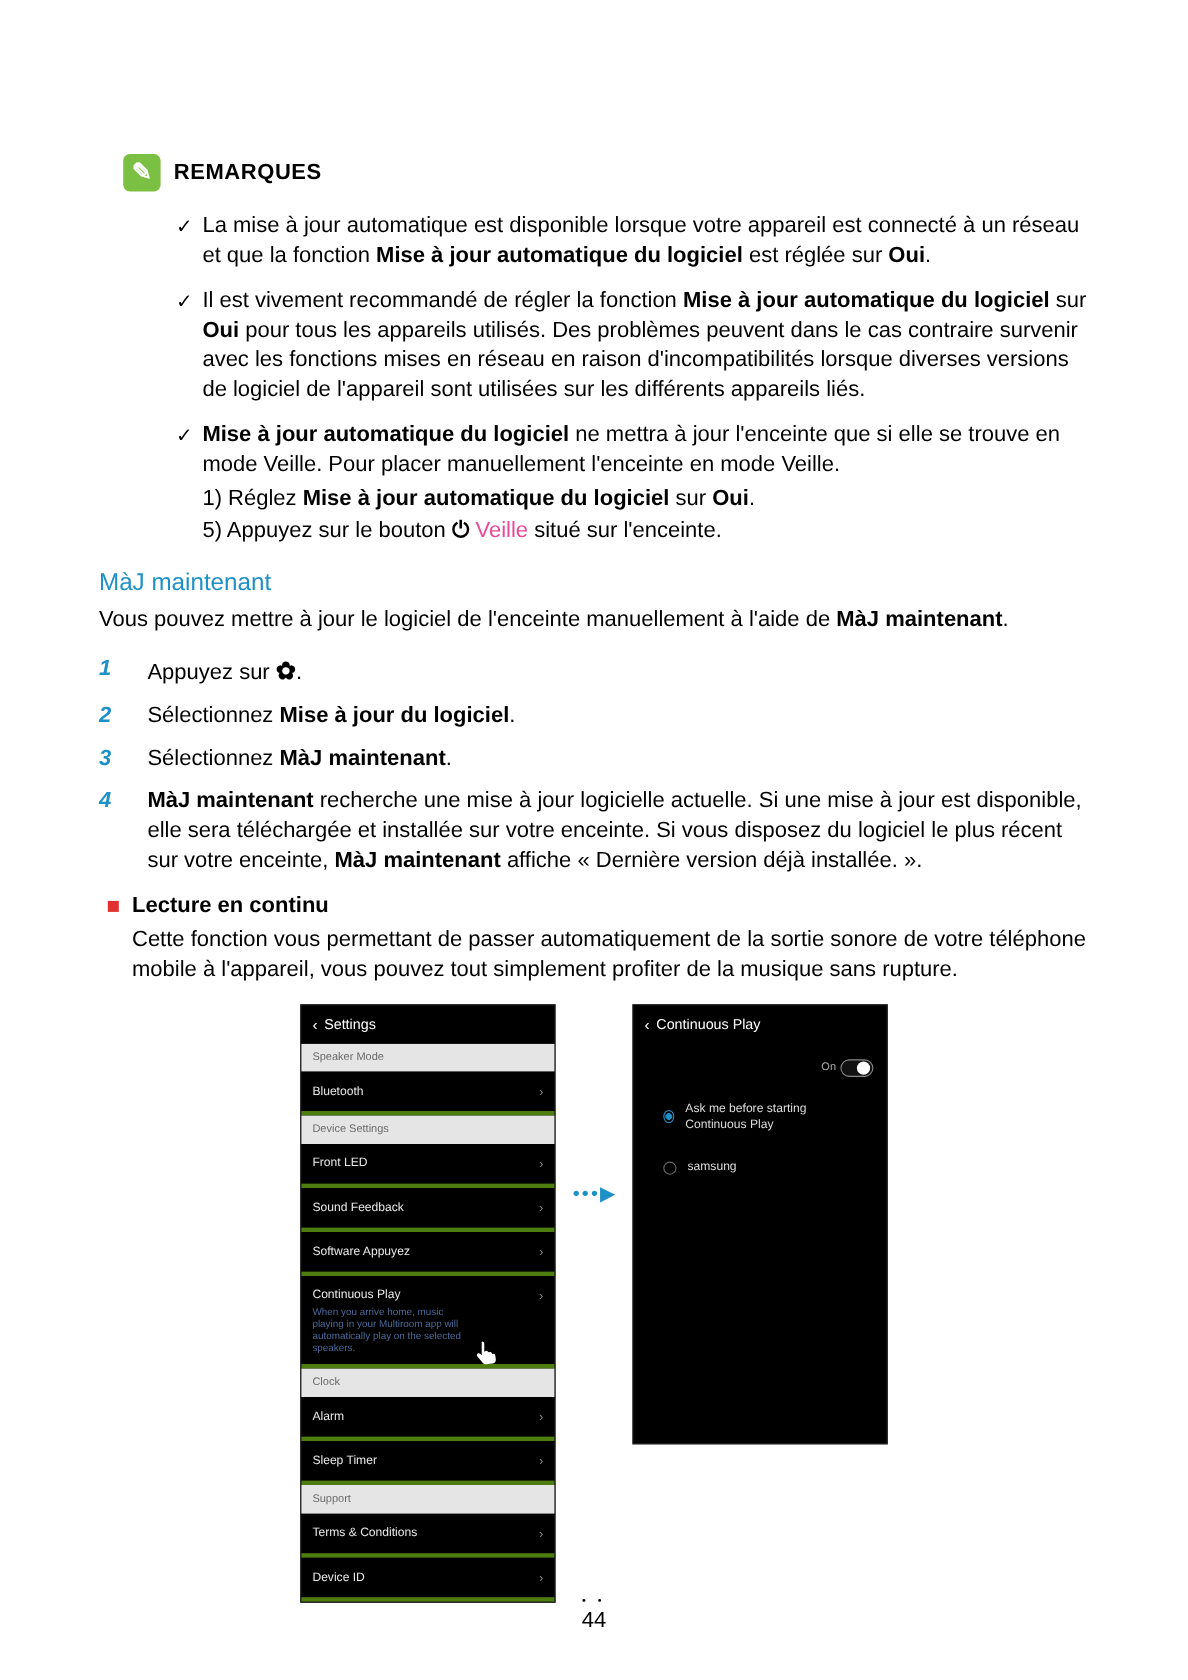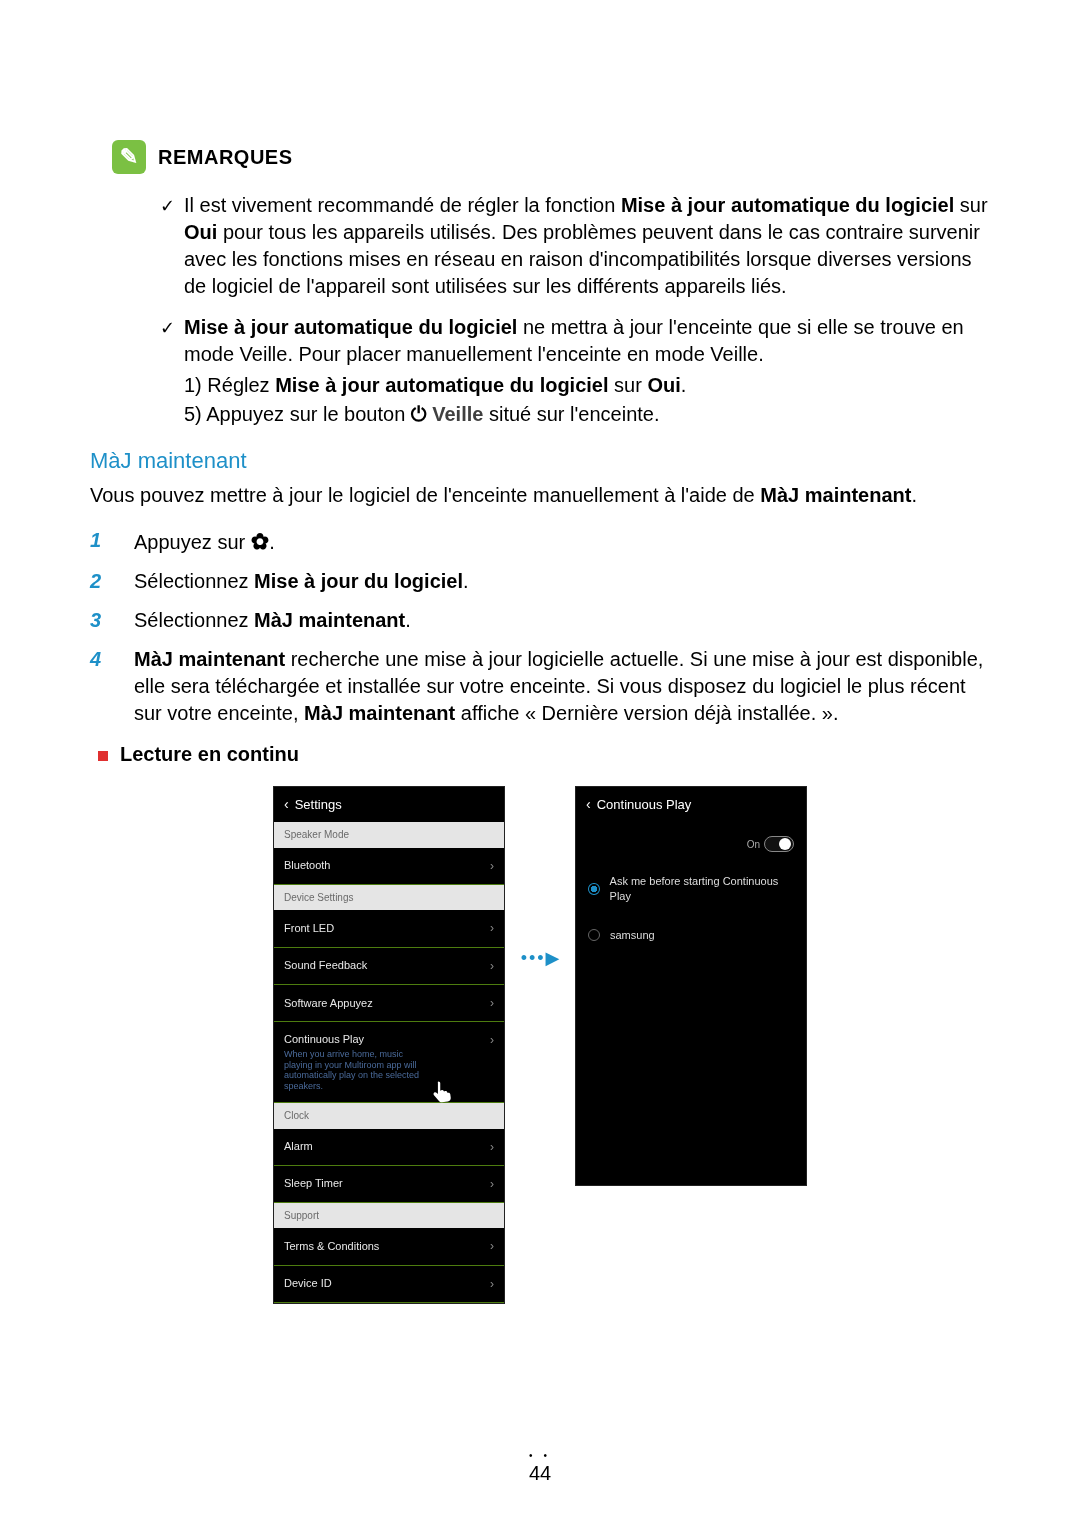--- a/index.html
+++ b/index.html
@@ -23,21 +23,21 @@
   .notes-icon::before { content: "✎"; font-size:22px; color:#fff; }
   .notes-title { font-weight: 700; font-size: 20px; letter-spacing: 0.5px; }
   .note-list { list-style: none; padding-left: 70px; }
   .note-list > li { position: relative; padding-left: 24px; margin-bottom: 14px; }
   .note-list > li::before {
     content: "✓"; position: absolute; left: 0; top: 2px; font-size: 18px;
   }
   .sub-steps { margin-top: 4px; }
   .sub-steps div { margin-top: 2px; }
   strong { font-weight: 700; }
-  .standby { color: #404040; font-weight: 700; }
+  .standby { color: #ec4899; font-weight: 400; }
   .power-icon { font-weight: bold; }
   .section-title { color: #1e90c8; font-size: 22px; font-weight: 400; margin: 18px 0 6px 0; }
   .intro { margin-bottom: 18px; }
   ol.steps { list-style: none; counter-reset: step; padding-left: 0; }
   ol.steps > li {
     counter-increment: step; position: relative; padding-left: 44px;
     margin-bottom: 12px;
   }
   ol.steps > li::before {
     content: counter(step);
@@ -55,55 +55,58 @@
     width: 232px; background: #000; color: #d0d0d0;
     font-size: 11px; border: 1px solid #222;
   }
   .phone-header {
     display:flex; align-items:center; padding:8px 10px; color:#fff; font-size:13px;
   }
   .phone-header .back { margin-right:6px; font-size:14px; }
   .sect-head { background:#e5e5e5; color:#6a6a6a; padding:6px 10px; font-size:10px; }
   .row {
     display:flex; justify-content:space-between; align-items:center;
-    padding:10px 10px; border-bottom:1px solid #4d7c0f; color:#e8e8e8;
+    padding:10px 10px; border-bottom:4px solid #4d7c0f; color:#e8e8e8;
     position:relative;
   }
   .row .chev { color:#888; font-size:12px; }
   .cp-sub { color:#4a6a9a; font-size:9px; line-height:1.2; display:block; margin-top:2px; max-width:150px;}
   .pointer {
     position:absolute; right:48px; bottom:-4px; width:28px; height:28px;
   }
   .pointer svg { width:28px; height:28px; }
   .arrow-gap { width:70px; display:flex; align-items:center; justify-content:center; margin-top:160px;}
   .dots { color:#1e90c8; font-size:18px; letter-spacing:2px; }
   .tri { color:#1e90c8; font-size:18px; }
   .toggle-row { display:flex; justify-content:flex-end; align-items:center; padding:14px 12px 10px; }
   .toggle-label { color:#aaa; font-size:10px; margin-right:4px; }
   .toggle {
     width:30px; height:16px; border:1px solid #888; border-radius:10px; position:relative; background:#111;
   }
   .toggle::after { content:""; position:absolute; right:2px; top:1px; width:12px; height:12px; background:#fff; border-radius:50%; }
-  .radio-row { display:flex; align-items:center; padding:12px 12px; color:#ddd; font-size:11px; }
+  .radio-row { display:flex; align-items:center; padding:12px 27px; color:#ddd; font-size:11px; }
   .radio { width:12px; height:12px; border-radius:50%; border:1px solid #666; margin-right:10px; display:inline-block; }
   .radio.on { background: radial-gradient(circle, #1e90c8 45%, transparent 48%); border-color:#1e90c8;}
   .page-num {
     position:absolute; bottom:40px; left:0; right:0; text-align:center; font-size:20px; color:#000;
   }
   .page-dots { letter-spacing:4px; font-size:10px; color:#000; display:block; margin-bottom:-2px;}
 </style>
 </head>
 <body>
 
 <div class="notes-header">
   <span class="notes-icon"></span>
   <span class="notes-title">REMARQUES</span>
 </div>
 
 <ul class="note-list">
+  <li>
+    <span>La mise à jour automatique est disponible lorsque votre appareil est connecté à un réseau et que la fonction </span><strong>Mise à jour automatique du logiciel</strong><span> est réglée sur </span><strong>Oui</strong><span>.</span>
+  </li>
   <li>
     <span>Il est vivement recommandé de régler la fonction </span><strong>Mise à jour automatique du logiciel</strong><span> sur </span><strong>Oui</strong><span> pour tous les appareils utilisés. Des problèmes peuvent dans le cas contraire survenir avec les fonctions mises en réseau en raison d'incompatibilités lorsque diverses versions de logiciel de l'appareil sont utilisées sur les différents appareils liés.</span>
   </li>
   <li>
     <strong>Mise à jour automatique du logiciel</strong><span> ne mettra à jour l'enceinte que si elle se trouve en mode Veille. Pour placer manuellement l'enceinte en mode Veille.</span>
     <div class="sub-steps">
       <div>
         <span>1) Réglez </span><strong>Mise à jour automatique du logiciel</strong><span> sur </span><strong>Oui</strong><span>.</span>
       </div>
       <div>
@@ -123,20 +126,21 @@
   <li><span>Sélectionnez </span><strong>Mise à jour du logiciel</strong><span>.</span></li>
   <li><span>Sélectionnez </span><strong>MàJ maintenant</strong><span>.</span></li>
   <li><strong>MàJ maintenant</strong><span> recherche une mise à jour logicielle actuelle. Si une mise à jour est disponible, elle sera téléchargée et installée sur votre enceinte. Si vous disposez du logiciel le plus récent sur votre enceinte, </span><strong>MàJ maintenant</strong><span> affiche « Dernière version déjà installée. ».</span></li>
 </ol>
 
 <div class="bullet-section">
   <div class="bullet-row">
     <span class="red-sq"></span>
     <span class="bullet-title">Lecture en continu</span>
   </div>
+  <div class="bullet-body">Cette fonction vous permettant de passer automatiquement de la sortie sonore de votre téléphone mobile à l'appareil, vous pouvez tout simplement profiter de la musique sans rupture.</div>
 </div>
 
 <div class="screens">
 
   <div class="phone">
     <div class="phone-header">
       <span class="back">‹</span>
       <span>Settings</span>
     </div>
     <div class="sect-head">Speaker Mode</div>

